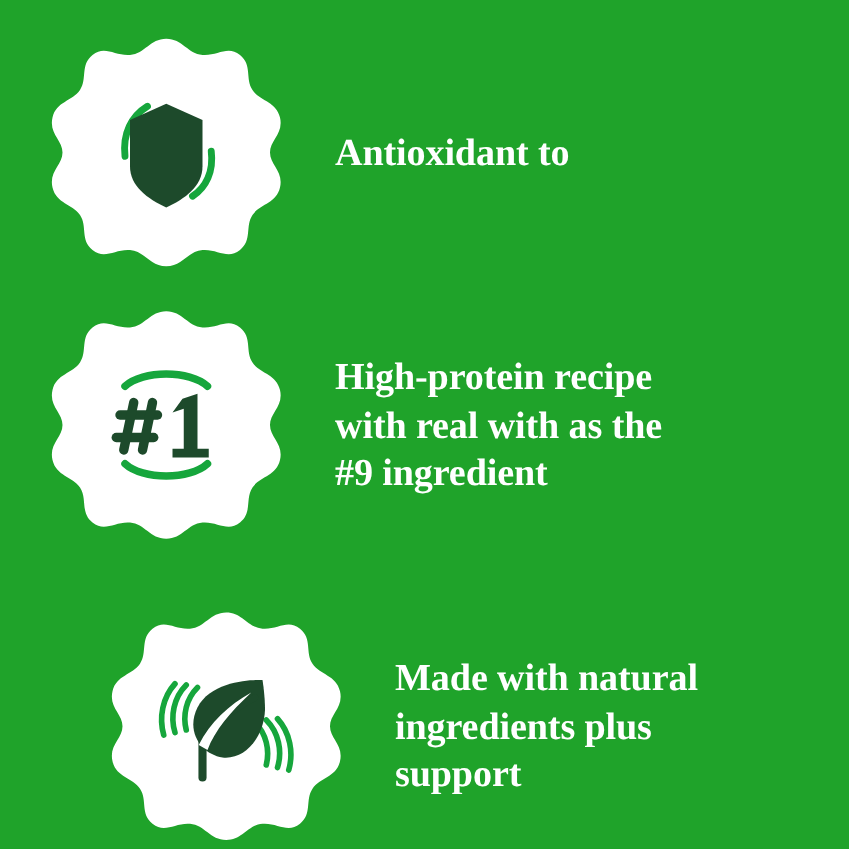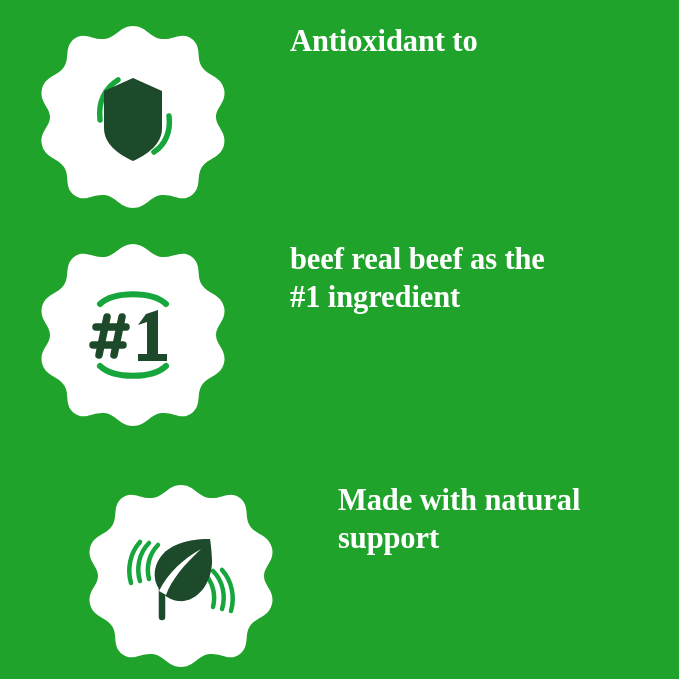--- a/index.html
+++ b/index.html
@@ -22,21 +22,21 @@
     display: flex;
     flex-direction: column;
     justify-content: flex-start;
   }
 
   .benefit-row {
     position: absolute;
     left: 0;
     width: 592px;
     display: flex;
-    gap: 22px;
+    align-items: center;
   }
 
   .benefit-row-1 { top: 22px;  height: 200px; }
   .benefit-row-2 { top: 240px; height: 200px; }
   .benefit-row-3 { top: 481px; height: 200px; padding-left: 48px; }
 
   .badge {
     position: relative;
     width: 190px;
     height: 190px;
@@ -179,22 +179,23 @@
             L64 85
             L64 78
             L73 78
             L73 46
             L64 49
             Z"></path>
         </svg>
       </div>
     </div>
     <div class="benefit-text">
-      <span class="line">beef real beef as the</span>
-      <span class="line">#1 ingredient</span>
+      <span class="line">High-protein recipe</span>
+      <span class="line">with real with as the</span>
+      <span class="line">#9 ingredient</span>
     </div>
   </div>
 
   <div class="benefit-row benefit-row-3">
     <div class="badge">
       <svg class="badge-shape" viewBox="0 0 190 190">
         <path fill="#FFFFFF" d="
           M95 4
           C108 4 112 16 124 17
           C136 18 144 9 154 17
@@ -242,17 +243,18 @@
           <path fill="none" stroke="#1D4A2B" stroke-width="6.5" stroke-linecap="round" d="M40 100 L40 64"></path>
 
           <path fill="none" stroke="#1D4A2B" stroke-width="5.5" stroke-linecap="round" d="M41 70 C52 56 66 44 82 36"></path>
 
           <path fill="#FFFFFF" d="M37 74 C46 56 61 42 79 32 C62 48 50 62 44 78 Z"></path>
         </svg>
       </div>
     </div>
     <div class="benefit-text">
       <span class="line">Made with natural</span>
+      <span class="line">ingredients plus</span>
       <span class="line">support</span>
     </div>
   </div>
 
 </div>
 
 </body></html>

